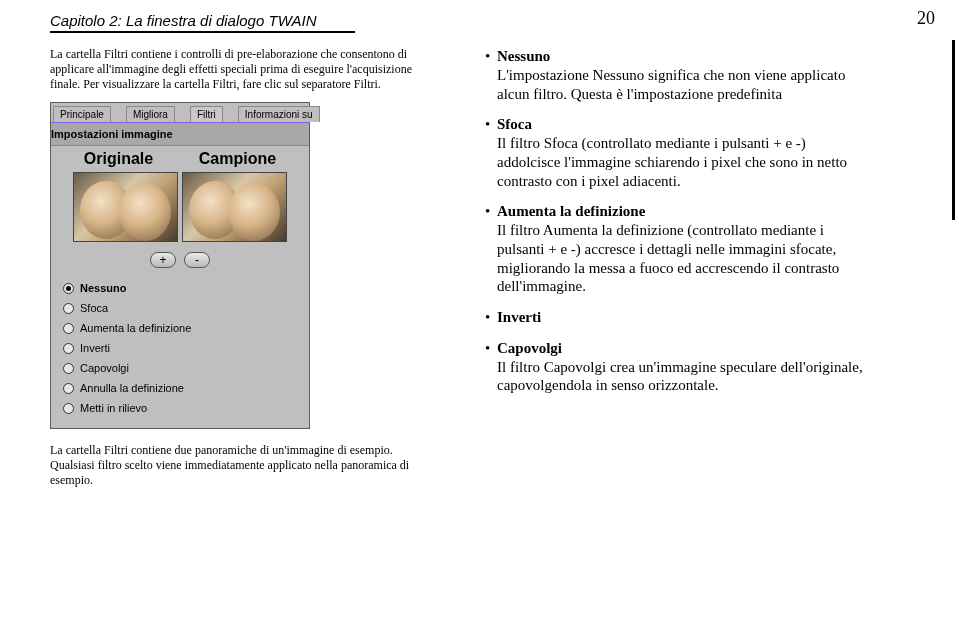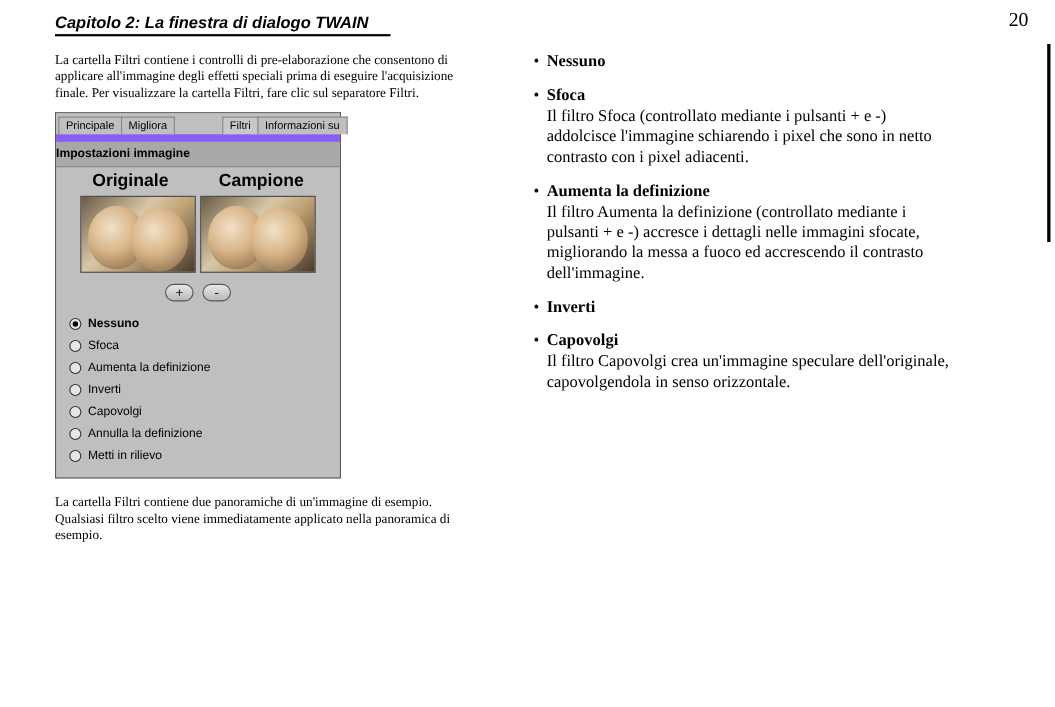--- a/index.html
+++ b/index.html
@@ -9,21 +9,21 @@
     width: 959px;
     height: 643px;
     overflow: hidden;
     position: relative;
   }
   .page {
     padding: 12px 50px 20px 50px;
   }
   .chapter-header {
     font-family: Arial, Helvetica, sans-serif;
-    font-weight: bold;
+    font-weight: normal;
     font-style: italic;
     font-size: 15px;
     border-bottom: 2px solid #000;
     padding-bottom: 2px;
     margin-bottom: 14px;
     width: 305px;
   }
   .columns {
     display: flex;
     gap: 55px;
@@ -80,38 +80,37 @@
     width: 260px;
     background: #bfbfbf;
     border: 1px solid #5a5a5a;
     font-family: Arial, Helvetica, sans-serif;
     font-size: 11px;
     color: #000;
     margin: 6px 0 14px 0;
   }
   .ui-tabs {
     display: flex;
-    border-bottom: 7px solid #8b5cf6;
+    border-bottom: 1px solid #8b5cf6;
     background: #bfbfbf;
     padding: 3px 2px 0 2px;
-    gap: 0;
+    gap: 16px;
   }
   .ui-tab {
     padding: 2px 6px;
     border: 1px solid #888;
     border-bottom: none;
     background: #bfbfbf;
     font-size: 10px;
     white-space: nowrap;
     margin-right: -1px;
   }
   .ui-tab.active {
     background: #c8c8c8;
     font-weight: normal;
-    margin-left: 44px;
   }
   .panel-banner {
     background: #a8a8a8;
     text-align: left;
     font-weight: bold;
     font-size: 11px;
     padding: 5px 0;
     border-bottom: 1px solid #888;
   }
   .compare-row {
@@ -250,20 +249,21 @@
       </div>
 
       <div class="body-text">La cartella Filtri contiene due panoramiche di un'immagine di esempio. Qualsiasi filtro scelto viene immediatamente applicato nella panoramica di esempio.</div>
     </div>
 
     <div class="col-right">
       <div class="bullet-item">
         <div class="bullet-dot">•</div>
         <div class="bullet-body">
           <span class="bullet-title">Nessuno</span><br>
+          <span>L'impostazione Nessuno significa che non viene applicato alcun filtro. Questa è l'impostazione predefinita</span>
         </div>
       </div>
       <div class="bullet-item">
         <div class="bullet-dot">•</div>
         <div class="bullet-body">
           <span class="bullet-title">Sfoca</span><br>
           <span>Il filtro Sfoca (controllato mediante i pulsanti + e -) addolcisce l'immagine schiarendo i pixel che sono in netto contrasto con i pixel adiacenti.</span>
         </div>
       </div>
       <div class="bullet-item">

